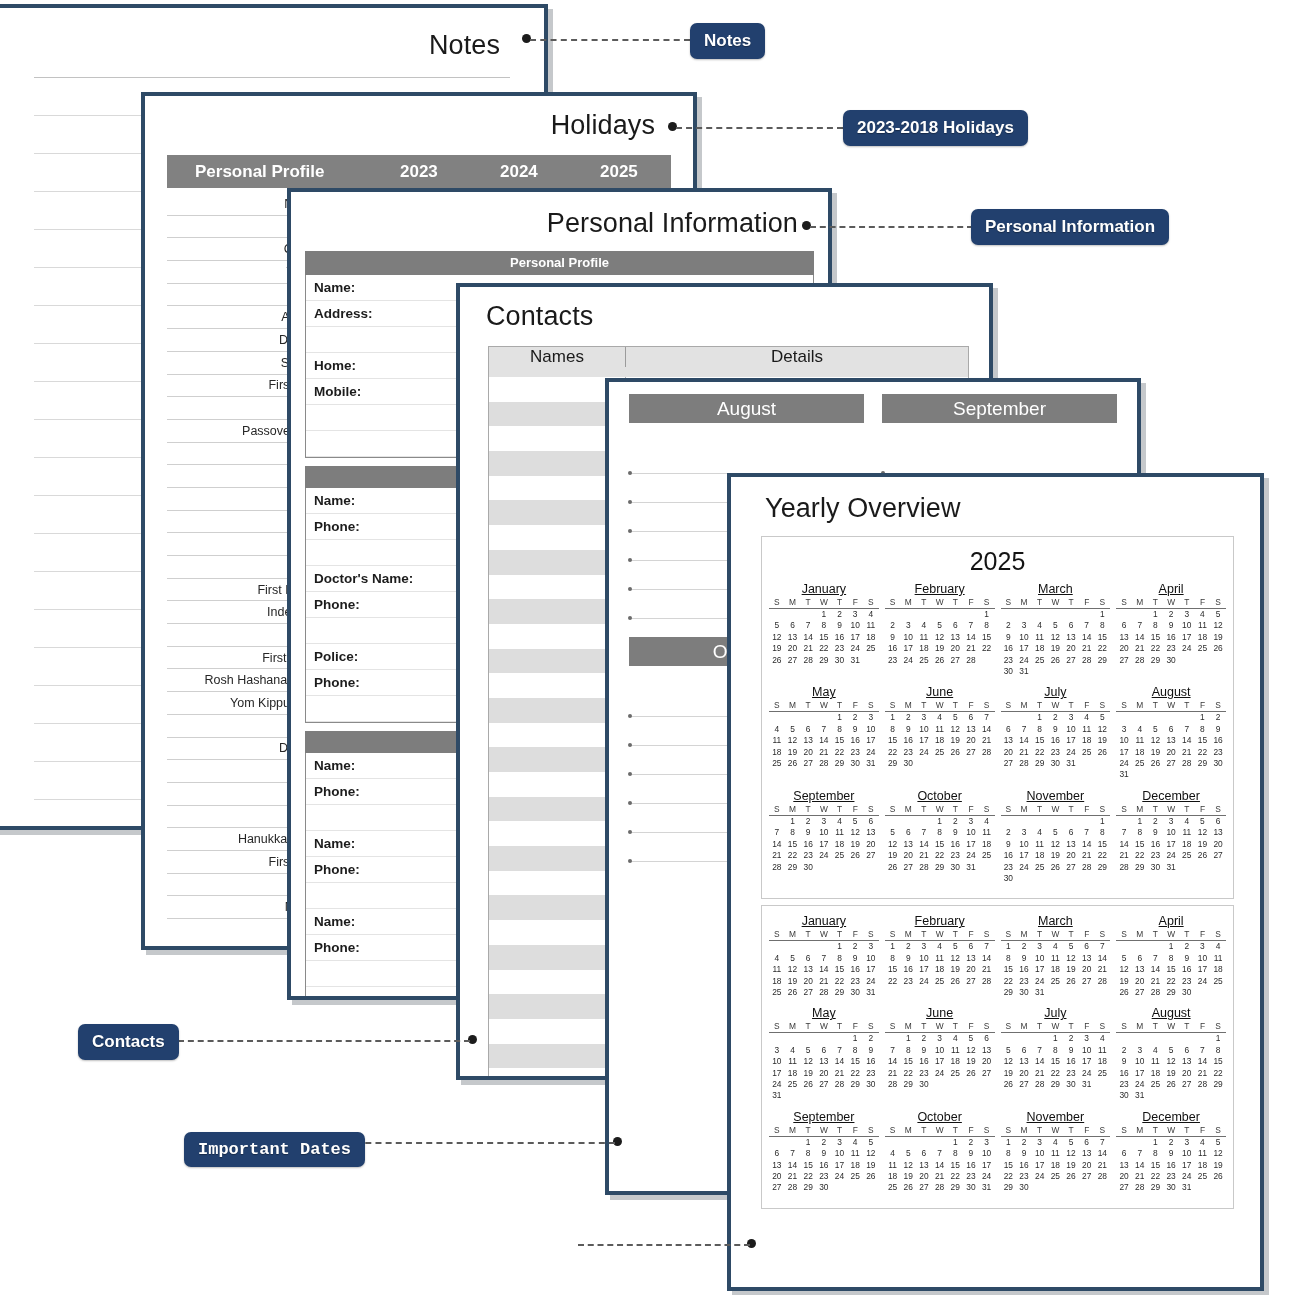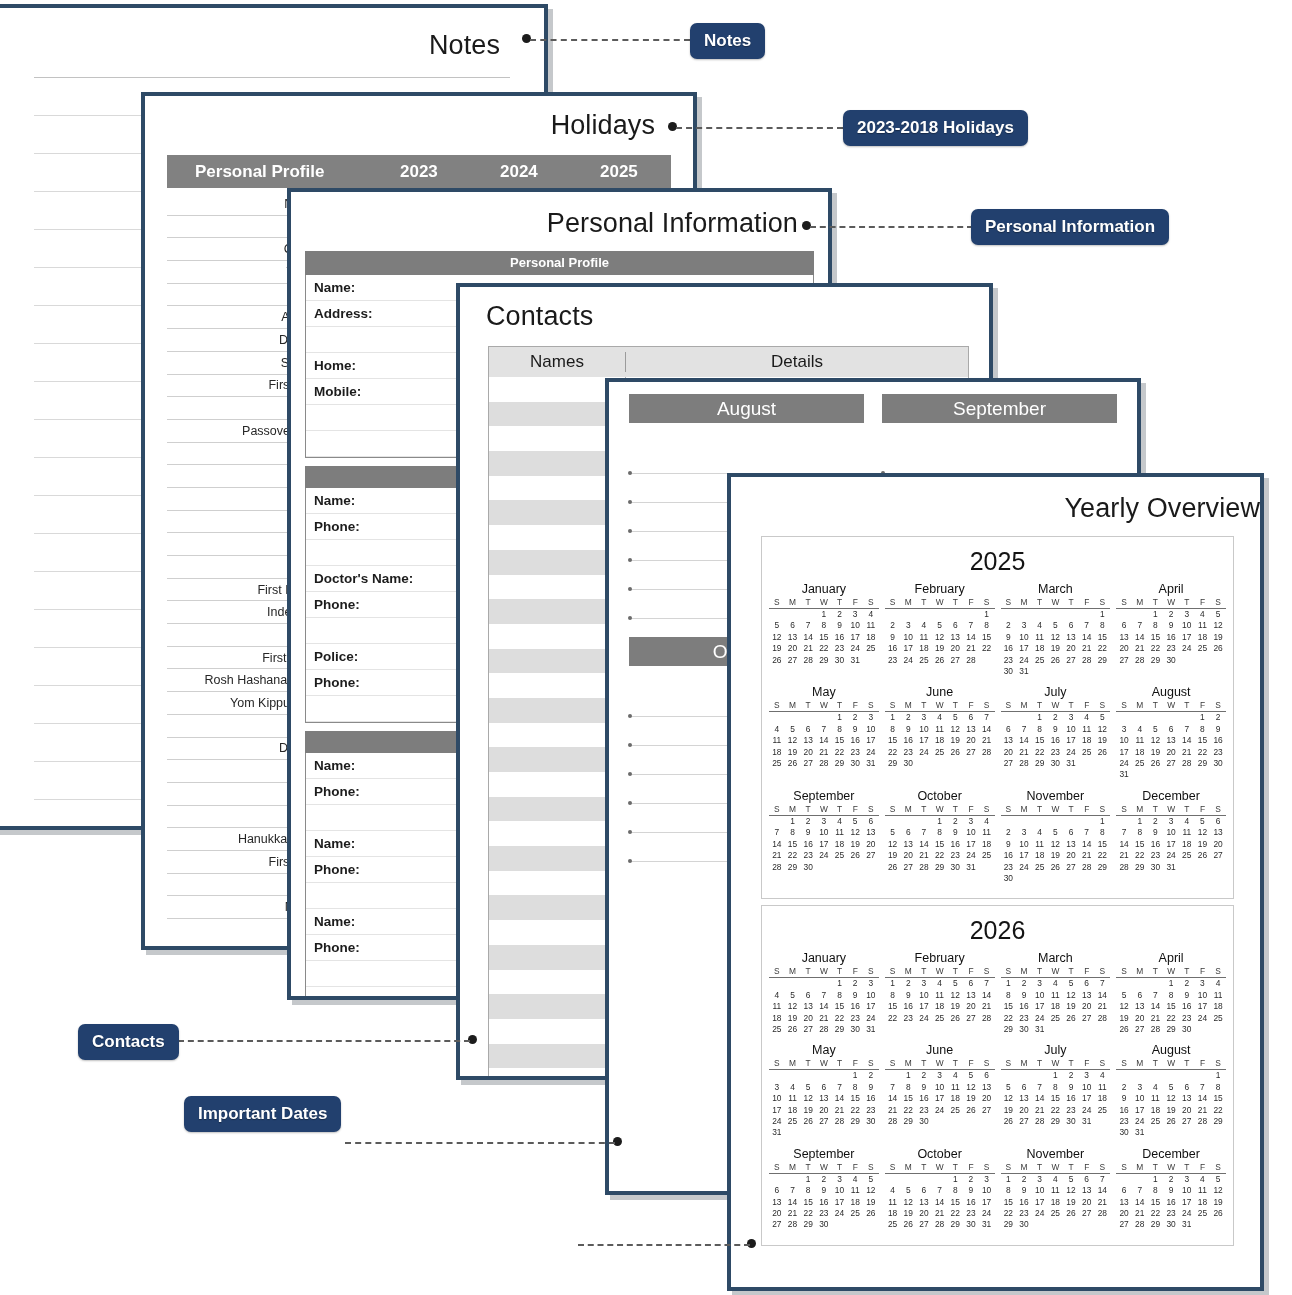--- a/index.html
+++ b/index.html
@@ -66,21 +66,21 @@
   .pp-row{height:25px;line-height:25px;border-bottom:1px solid #e4e4e4;
           padding-left:8px;font-size:13.5px;color:#1c1c1c;font-weight:600;}
   .pp-row.blank{color:transparent;}
   .pp-sub{margin:8px 14px 0 14px;background:#7d7d7d;height:22px;}
 
   
   #contacts-sheet{left:456px;top:283px;width:537px;height:797px;}
   #contacts-sheet .title-wrap{padding:14px 0 0 26px;text-align:left;}
   #contacts-sheet .sheet-title{text-align:left;}
   .ct-table{margin:14px 20px 0 28px;border:1px solid #a9a9a9;}
-  .ct-head{display:flex;background:#e2e2e2;height:30px;align-items:center;
+  .ct-head{display:flex;background:#e2e2e2;height:30px;align-items:flex-start;
            font-size:17px;color:#1a1a1a;}
   .ct-head .h-names{flex:0 0 136px;text-align:center;border-right:1px solid #9b9b9b;}
   .ct-head .h-details{flex:1;text-align:center;}
   .ct-rows{}
   .ct-row{display:flex;height:24.7px;}
   .ct-row .n{flex:0 0 136px;border-right:1px solid #b4b4b4;}
   .ct-row .d{flex:1;}
   .ct-row.alt{background:#dddddd;}
 
   
@@ -94,27 +94,27 @@
   .md-lines{margin-top:22px;}
   .md-line{height:28px;border-bottom:1px solid #d4d4d4;position:relative;}
   .md-line:before{
     content:"";position:absolute;left:-1px;bottom:-2px;
     width:4px;height:4px;border-radius:50%;background:#6b6b6b;
   }
 
   
   #yearly-sheet{left:727px;top:473px;width:537px;height:818px;}
   #yearly-sheet .title-wrap{padding:16px 0 0 34px;text-align:left;}
-  #yearly-sheet .sheet-title{text-align:right;}
+  #yearly-sheet .sheet-title{text-align:left;}
   .yr-box{margin:12px 26px 0 30px;border:1px solid #c9c9c9;padding:6px 0 8px 0;}
   .yr-box + .yr-box{margin-top:6px;}
   .yr-year{text-align:center;font-size:25px;color:#141414;margin:4px 0 4px 0;}
   .mon-grid{display:flex;flex-wrap:wrap;padding:0 4px;}
   .mon{flex:0 0 25%;box-sizing:border-box;padding:2px 3px 6px 3px;}
-  .mon-name{text-align:center;font-size:12.5px;color:#101010;margin-bottom:1px;}
+  .mon-name{text-align:center;font-size:12.5px;color:#101010;margin-bottom:1px;text-decoration:underline;}
   .dow{display:flex;border-bottom:1px solid #6f6f6f;padding-bottom:1px;}
   .dow span{flex:1;text-align:center;font-size:8.4px;color:#3a3a3a;}
   .wk{display:flex;}
   .wk span{flex:1;text-align:center;font-size:8.4px;color:#2b2b2b;line-height:11.4px;}
 
   
   .callout{
     position:absolute;background:#22406e;color:#fff;
     border-radius:7px;font-weight:bold;font-size:17px;
     padding:8px 14px;white-space:nowrap;
@@ -1300,21 +1300,20 @@
                 <span>30</span>
                 <span>31</span>
                 <span></span>
                 <span></span>
                 <span></span>
               </div>
             </div>
           </div>
         </div>
         <div class="yr-box">
-          <div class="yr-year">2026</div>
           <div class="mon-grid">
             <div class="mon">
               <div class="mon-name">January</div>
               <div class="dow">
                 <span>S</span>
                 <span>M</span>
                 <span>T</span>
                 <span>W</span>
                 <span>T</span>
                 <span>F</span>
@@ -2018,18 +2017,18 @@
   <div class="dot" style="left:802px;top:221px;"></div>
   <div class="leader" style="left:810px;top:226px;width:163px;"></div>
   <div class="callout" style="left:971px;top:209px;">Personal Information</div>
 
   <div class="dot" style="left:468px;top:1035px;"></div>
   <div class="leader" style="left:178px;top:1040px;width:292px;"></div>
   <div class="callout" style="left:78px;top:1024px;">Contacts</div>
 
   <div class="dot" style="left:613px;top:1137px;"></div>
   <div class="leader" style="left:345px;top:1142px;width:270px;"></div>
-  <div class="callout" style="left:184px;top:1096px;">Important Dates</div>
+  <div class="callout" style="left:184px;top:1132px;font-family:Liberation Mono, monospace;">Important Dates</div>
 
   <div class="dot" style="left:747px;top:1239px;"></div>
   <div class="leader" style="left:578px;top:1244px;width:172px;"></div>
 
 </div>
 
 </body></html>

